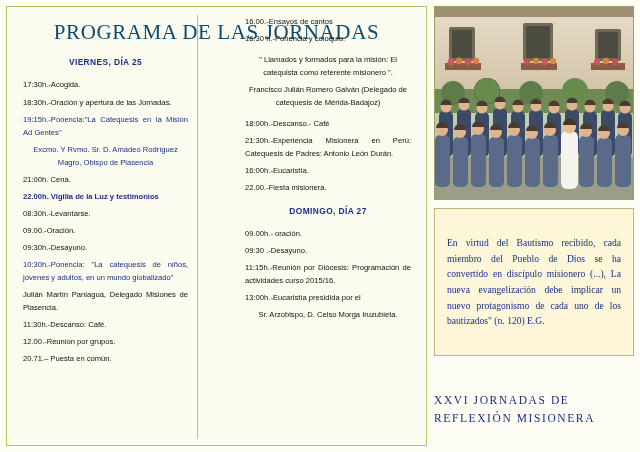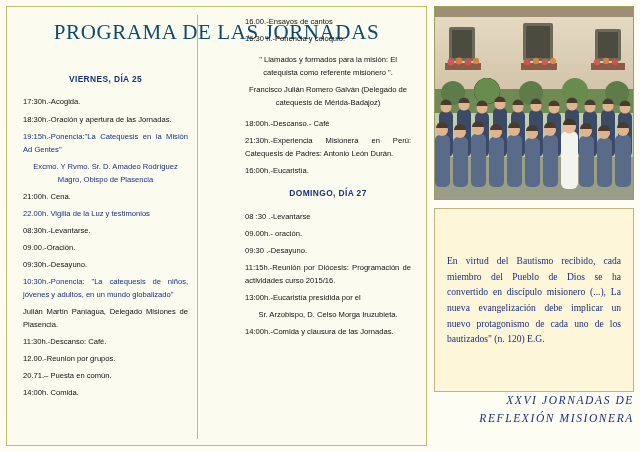--- a/index.html
+++ b/index.html
@@ -66,27 +66,27 @@
     margin-left: 37px;
   }
   .day-head {
     text-align: center;
     font-weight: bold;
     color: #1a2f86;
     font-size: 8.4px;
     letter-spacing: 0.4px;
     margin: 9px 0 9px 0;
   }
-  .day-head.first { margin-top: 19px; }
+  .day-head.first { margin-top: 2px; }
   .line {
     margin: 0 0 4px 0;
     text-align: justify;
   }
   .blue { color: #1a2f86; }
-  .bold { font-weight: normal; }
+  .bold { font-weight: bold; }
   .center { text-align: center; }
   .gap { margin-top: 8px; }
 
   
   #photo {
     position: absolute;
     left: 434px;
     top: 6px;
     width: 200px;
     height: 194px;
@@ -95,47 +95,46 @@
     overflow: hidden;
     background: #8fa36b;
   }
   #photo svg { display: block; }
 
   #quote-box {
     position: absolute;
     left: 434px;
     top: 208px;
     width: 200px;
-    height: 184px;
+    height: 148px;
     border: 1px solid #c9b27a;
     background: #fdf6d8;
     box-sizing: border-box;
     padding: 0 12px;
     display: flex;
     align-items: center;
   }
   #quote-text {
     font-family: "Liberation Serif", serif;
     font-size: 9.6px;
     line-height: 1.62;
     color: #1a2f86;
     text-align: justify;
   }
   #footer-title {
     position: absolute;
     left: 434px;
     top: 392px;
     width: 200px;
-    text-align: right;
+    text-align: left;
     font-family: "Liberation Serif", serif;
     font-size: 11.5px;
     line-height: 1.55;
     color: #1a2f86;
     letter-spacing: 1.6px;
-    font-style: italic;
   }
 </style>
 </head>
 <body>
 
 <div id="page">
 
   <div id="program-panel">
     <div id="program-title">PROGRAMA DE LAS JORNADAS</div>
 
@@ -154,41 +153,39 @@
 
 
         <div class="line">08:30h.-Levantarse.</div>
         <div class="line">09.00.-Oración.</div>
         <div class="line">09:30h.-Desayuno.</div>
         <div class="line blue">10:30h.-Ponencia: "La catequesis de niños, jóvenes y adultos, en un mundo globalizado"</div>
         <div class="line">Julián Martín Paniagua, Delegado Misiones de Plasencia.</div>
         <div class="line">11:30h.-Descanso: Café.</div>
         <div class="line">12.00.-Reunion por grupos.</div>
         <div class="line">20.71.– Puesta en común.</div>
-        <div class="line">14:00h. Comida.</div>
       </div>
 
       <div class="col col-right">
         <div class="line">16.00.-Ensayos de cantos</div>
         <div class="line">16:30 h.-Ponencia y coloquio:</div>
         <div class="line center gap">" Llamados y formados para la misión: El catequista como referente misionero ".</div>
         <div class="line center">Francisco Julián Romero Galván (Delegado de catequesis de Mérida-Badajoz)</div>
         <div class="line gap">18:00h.-Descanso.- Café</div>
         <div class="line">21:30h.-Experiencia Misionera en Perú: Catequesis de Padres: Antonio León Durán.</div>
         <div class="line">16:00h.-Eucaristía.</div>
+        <div class="line">22.00.-Fiesta misionera.</div>
 
         <div class="day-head">DOMINGO, DÍA 27</div>
 
-        <div class="line">08 :30 .-Levantarse</div>
         <div class="line">09.00h.- oración.</div>
         <div class="line">09:30 .-Desayuno.</div>
         <div class="line">11:15h.-Reunión por Diócesis: Programación de actividades curso 2015/16.</div>
         <div class="line">13:00h.-Eucaristía presidida por el</div>
         <div class="line center">Sr. Arzobispo, D. Celso Morga Iruzubieta.</div>
-        <div class="line">14:00h.-Comida y clausura de las Jornadas.</div>
       </div>
 
     </div>
   </div>
 
   <div id="photo">
     <svg width="200" height="194" viewBox="0 0 200 194" xmlns="http://www.w3.org/2000/svg" aria-hidden="true">
       <defs>
         <linearGradient id="sky" x1="0" y1="0" x2="0" y2="1">
           <stop offset="0%" stop-color="#cfd9c3"></stop>

